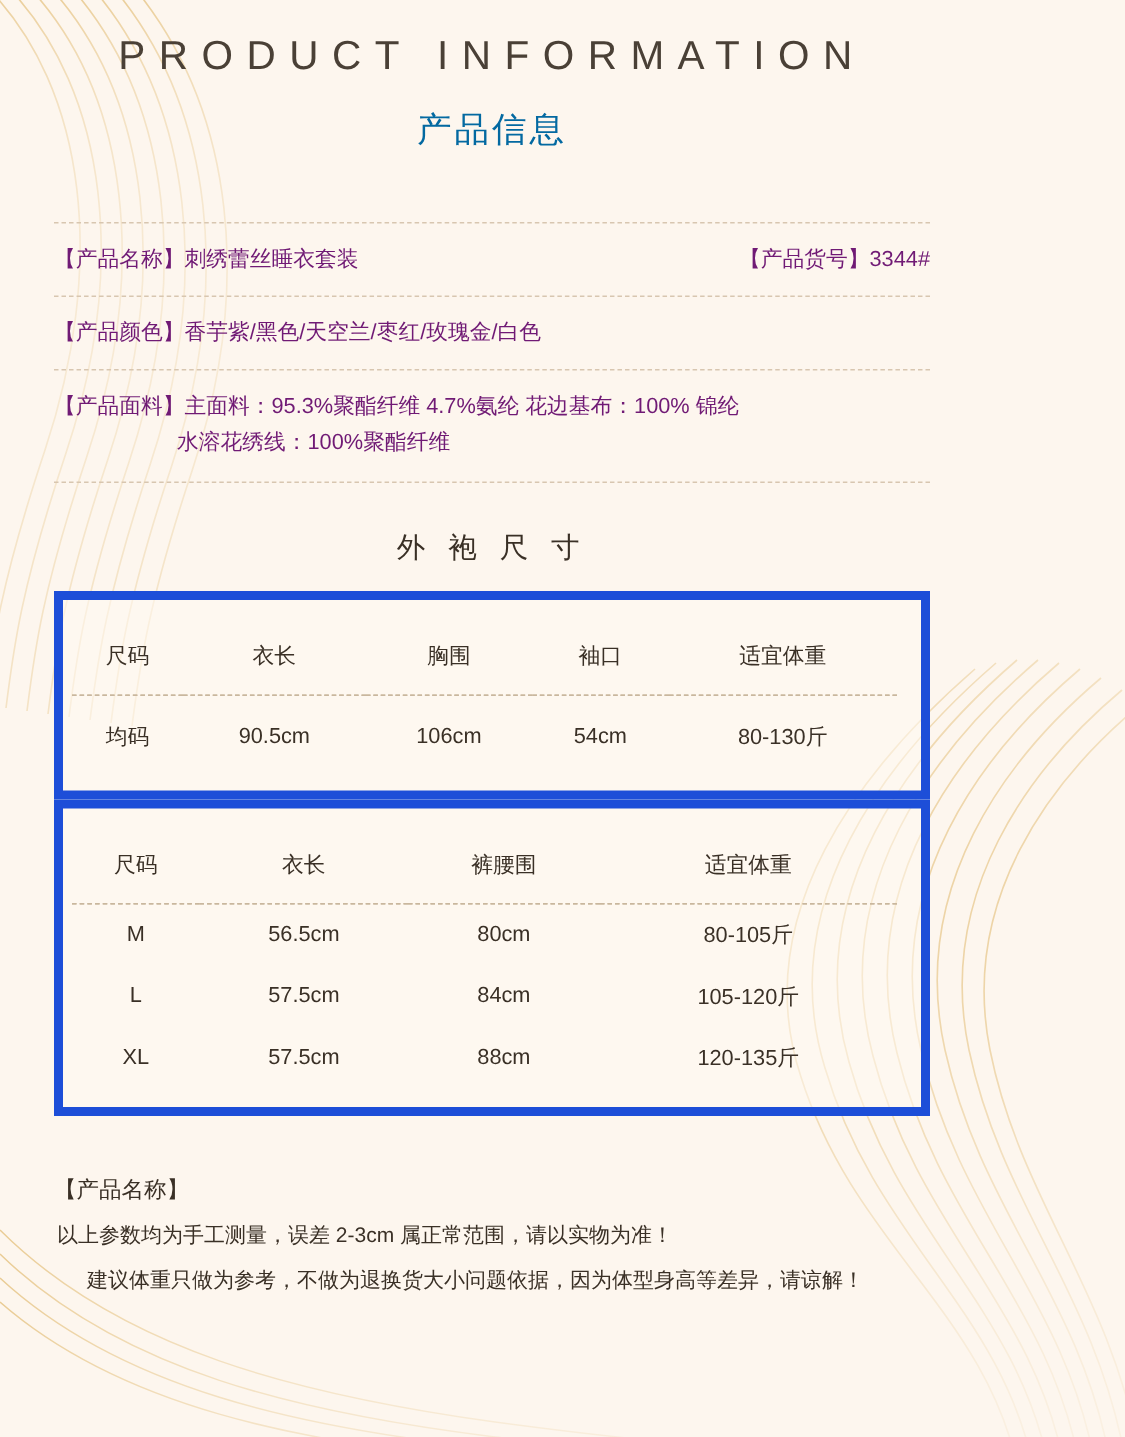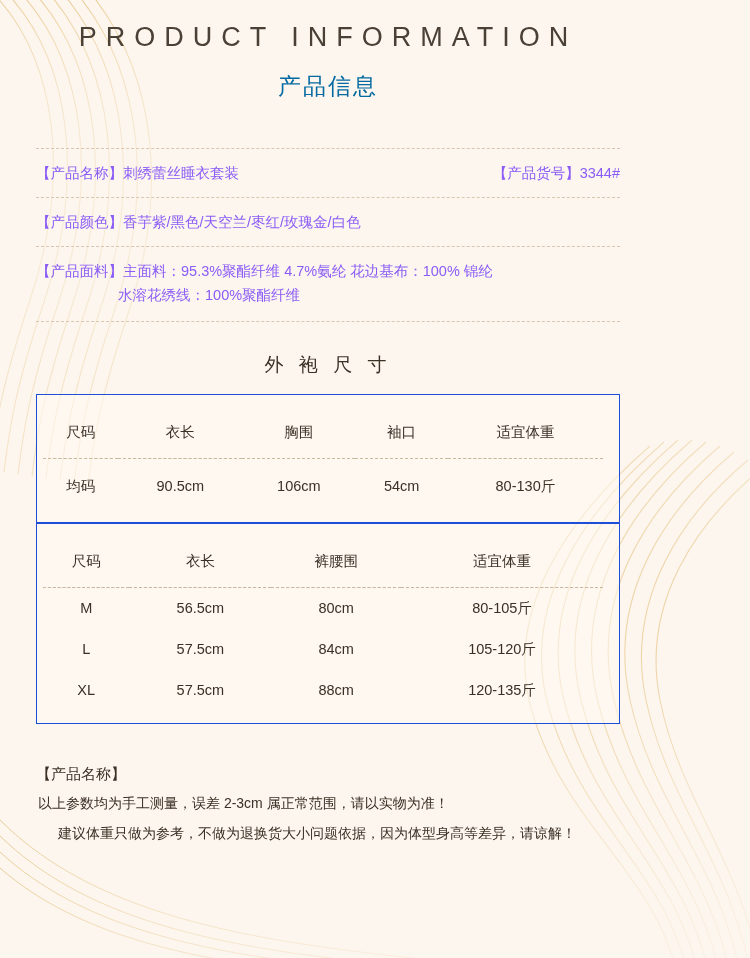--- a/index.html
+++ b/index.html
@@ -52,39 +52,39 @@
   .sep-top { margin-top: 46px; }
 
   
   .info-block { padding: 0; }
   .info-row {
     display: flex;
     align-items: flex-start;
     font-size: 14.5px;
     line-height: 1.6;
     padding: 13px 0 12px 0;
-    color: #8b5cf6;
+    color: #701a75;
   }
   .info-row .left { white-space: nowrap; }
   .info-row .right { margin-left: auto; white-space: nowrap; }
   .info-row.fabric { display: block; padding: 13px 0 14px 0; }
   .info-row.fabric .line2 { padding-left: 82px; }
 
   
   .section-title {
     text-align: center;
     font-size: 19px;
     letter-spacing: 5px;
     color: #3a3026;
     margin: 30px 0 16px 0;
   }
 
   
   .table-box {
-    border: 1px solid #1d4ed8;
+    border: 6px solid #1d4ed8;
     background: rgba(255,250,243,0.55);
     padding: 14px 16px 12px 6px;
   }
   table {
     width: 100%;
     border-collapse: collapse;
     font-size: 14.5px;
     color: #3a3026;
   }
   table th {

